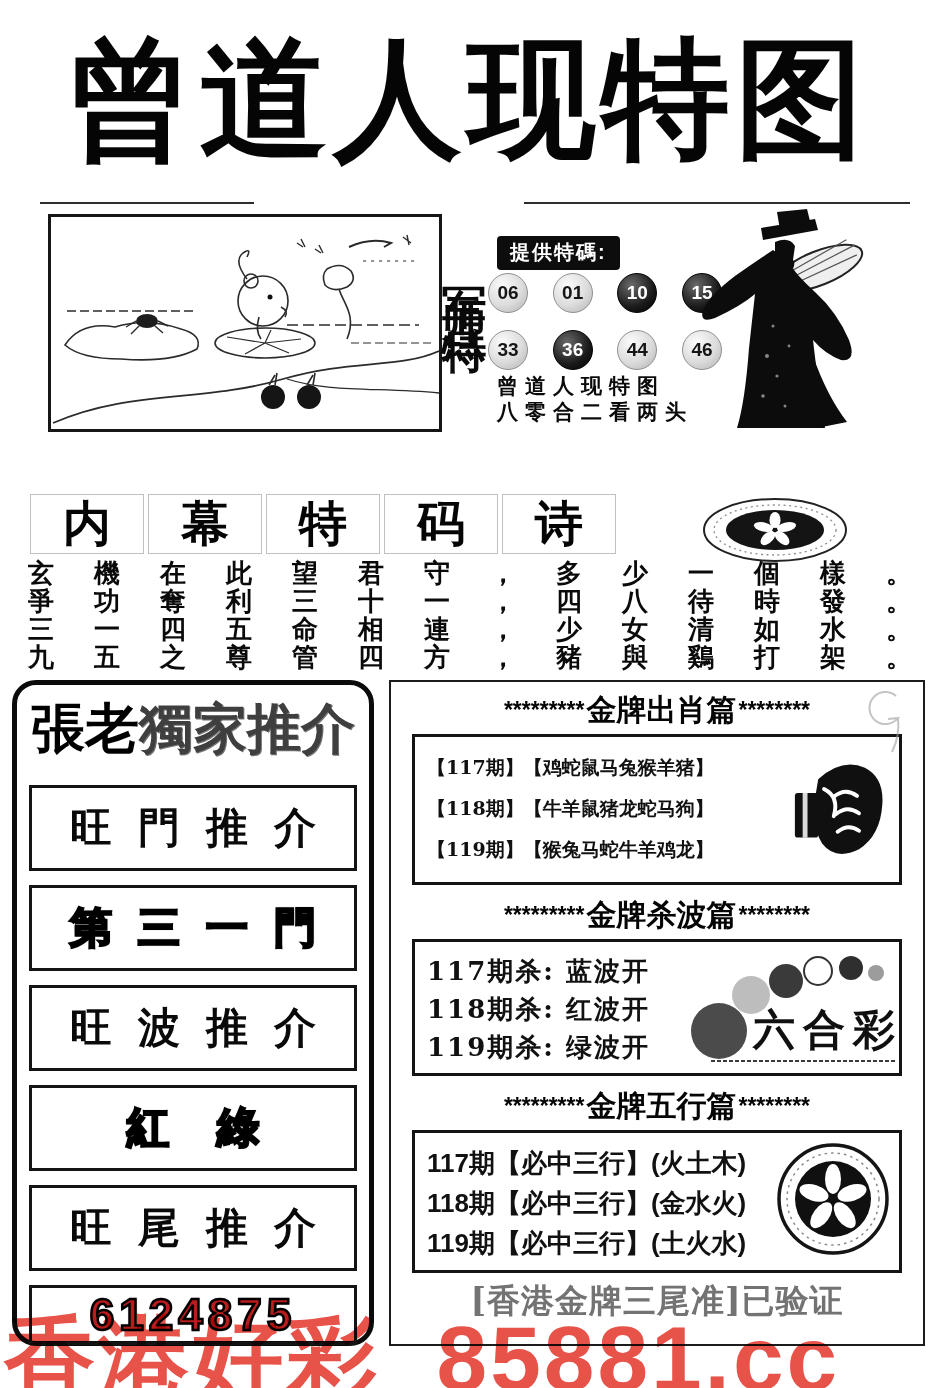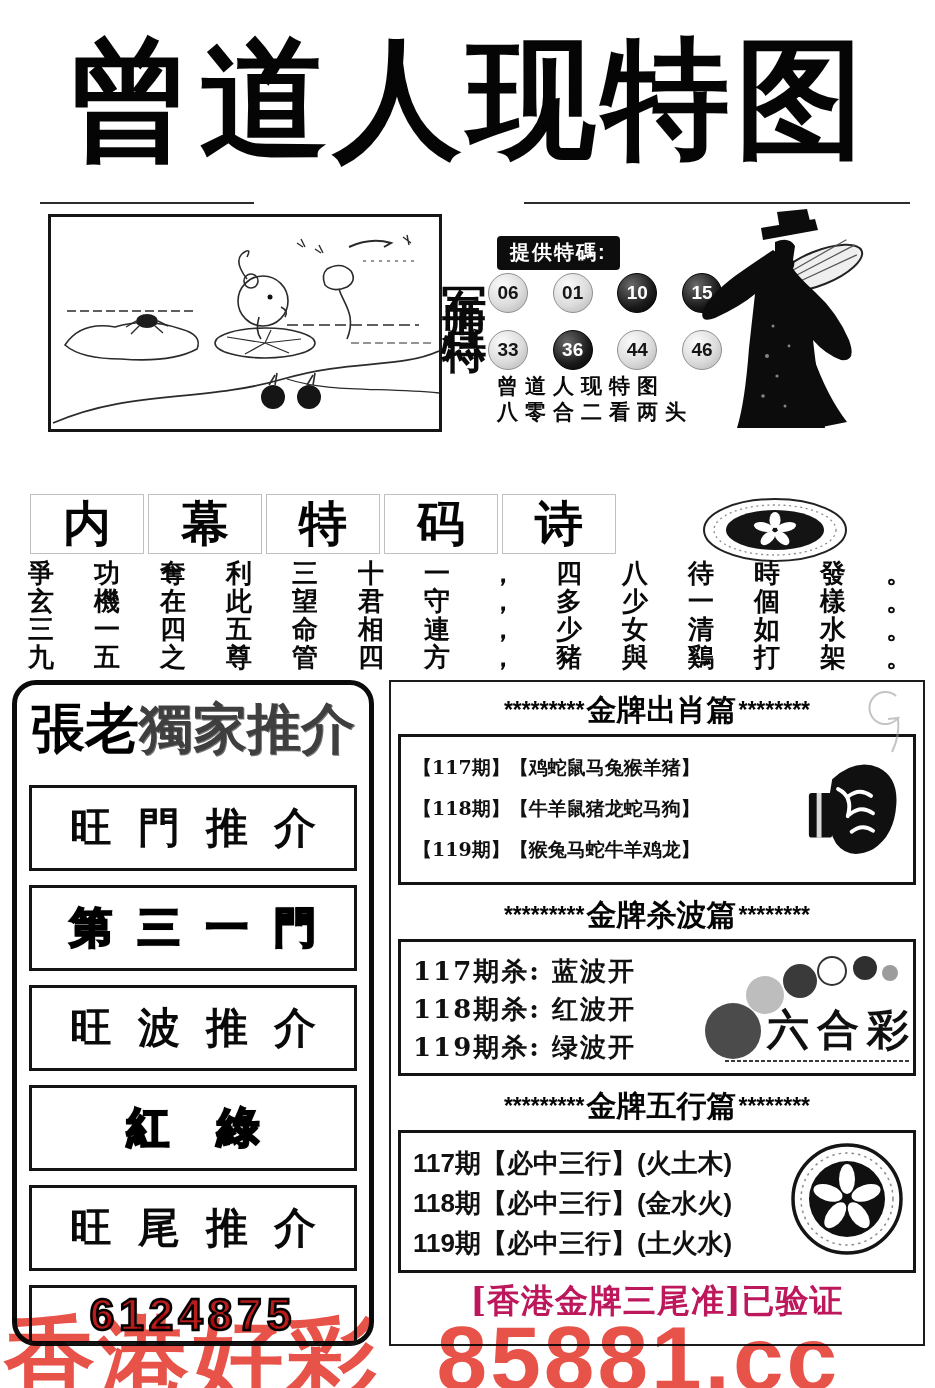--- a/index.html
+++ b/index.html
@@ -83,42 +83,42 @@
     font-family:"DejaVu Serif","Liberation Serif",serif;font-size:42px;font-weight:800;color:#0a0a0a;white-space:nowrap;
   }
   .rec-box .sp4{letter-spacing:26px;padding-left:26px;}
   .rec-box .sp2{letter-spacing:48px;padding-left:48px;}
   .rec-box.num{height:54px;font-family:"Liberation Sans","DejaVu Sans",sans-serif;font-size:44px;letter-spacing:5px;}
   .outline-text{color:#b91c1c;-webkit-text-stroke:2.5px #000;text-shadow:0 0 2px #000,0 0 1px #000;}
 
   
   .right-panel{
     position:absolute;left:389px;top:680px;width:536px;height:666px;box-sizing:border-box;
-    border:2px solid #1c1c1c;padding:2px 7px;background:#fff;
+    border:2px solid #1c1c1c;padding:2px 21px;background:#fff;
   }
   .sec-head{height:50px;line-height:50px;text-align:center;white-space:nowrap;color:#050505;}
   .sec-head .stars{font-size:23px;font-weight:700;letter-spacing:0;vertical-align:middle;}
   .sec-head .sec-title{font-family:"DejaVu Serif","Liberation Serif",serif;font-size:30px;font-weight:900;vertical-align:middle;margin:0 2px;}
   .sec-box{border:3px solid #141414;position:relative;margin-bottom:4px;background:#fff;}
   .sec-box .rows{padding:10px 0 0 12px;}
   .sec-box.zodiac{height:145px;}
   .sec-box.zodiac .row{font-family:"DejaVu Serif","Liberation Serif",serif;font-size:19px;font-weight:800;line-height:41px;white-space:nowrap;}
   .sec-box.waves{height:131px;}
   .sec-box.waves .row{font-family:"DejaVu Serif","Liberation Serif",serif;font-size:26px;font-weight:800;line-height:38px;letter-spacing:2px;white-space:nowrap;}
   .sec-box.elements{height:137px;}
   .sec-box.elements .row{font-family:Liberation Sans, sans-serif;font-size:26px;font-weight:800;line-height:40px;white-space:nowrap;}
   .fist-wrap{position:absolute;right:6px;top:8px;width:102px;height:124px;}
   .fist-wrap svg{display:block;width:100%;height:100%;}
   .marksix-wrap{position:absolute;right:2px;top:3px;width:238px;height:122px;}
   .marksix-wrap svg{display:block;width:100%;height:100%;}
   .bauhinia-wrap{position:absolute;right:8px;top:8px;width:116px;height:116px;}
   .bauhinia-wrap svg{display:block;width:100%;height:100%;}
   .verified-footer{
     text-align:center;margin-top:6px;font-family:"DejaVu Serif","Liberation Serif",serif;
-    font-size:33px;font-weight:900;letter-spacing:1px;color:#be185d;white-space:nowrap;
+    font-size:33px;font-weight:900;letter-spacing:1px;color:#737373;white-space:nowrap;
   }
   .g-watermark{position:absolute;left:858px;top:684px;width:50px;height:80px;}
 
   
   .red-watermark{
     position:absolute;left:4px;top:1298px;z-index:6;
     font-family:"Liberation Sans","DejaVu Sans",sans-serif;
     font-size:91px;font-weight:900;letter-spacing:3px;white-space:pre;
     color:#e75249;mix-blend-mode:multiply;
   }
@@ -233,26 +233,26 @@
       <g transform="rotate(288)">
           <ellipse cx="0" cy="-12" rx="5.5" ry="10"></ellipse>
         </g>
       <circle cx="0" cy="0" r="2.6" fill="#141414"></circle>
     </g>
   </svg>
 </div>
 
 <div class="poem-lines">
   <div class="poem-line">
+    <span class="half-l">玄機在此望君守，</span>
+    <span class="half-r">多少一個樣。</span>
+  </div>
+  <div class="poem-line">
     <span class="half-l">爭功奪利三十一，</span>
     <span class="half-r">四八待時發。</span>
-  </div>
-  <div class="poem-line">
-    <span class="half-l">玄機在此望君守，</span>
-    <span class="half-r">多少一個樣。</span>
   </div>
   <div class="poem-line">
     <span class="half-l">三一四五命相連，</span>
     <span class="half-r">少女清如水。</span>
   </div>
   <div class="poem-line">
     <span class="half-l">九五之尊管四方，</span>
     <span class="half-r">豬與鷄打架。</span>
   </div>
 </div>

